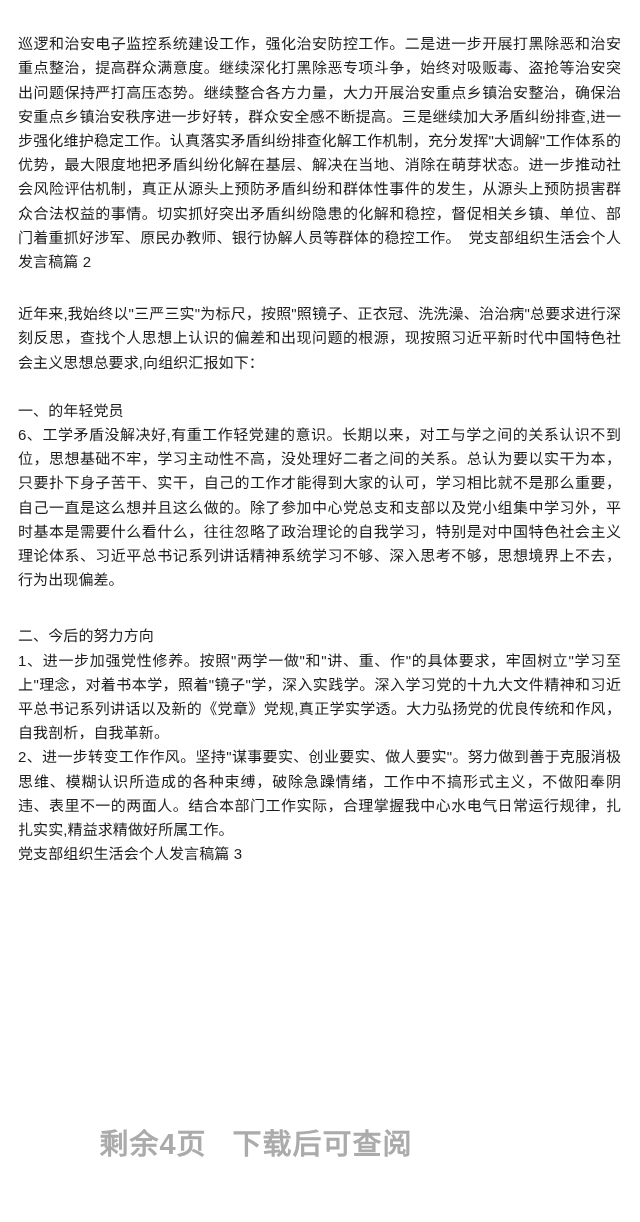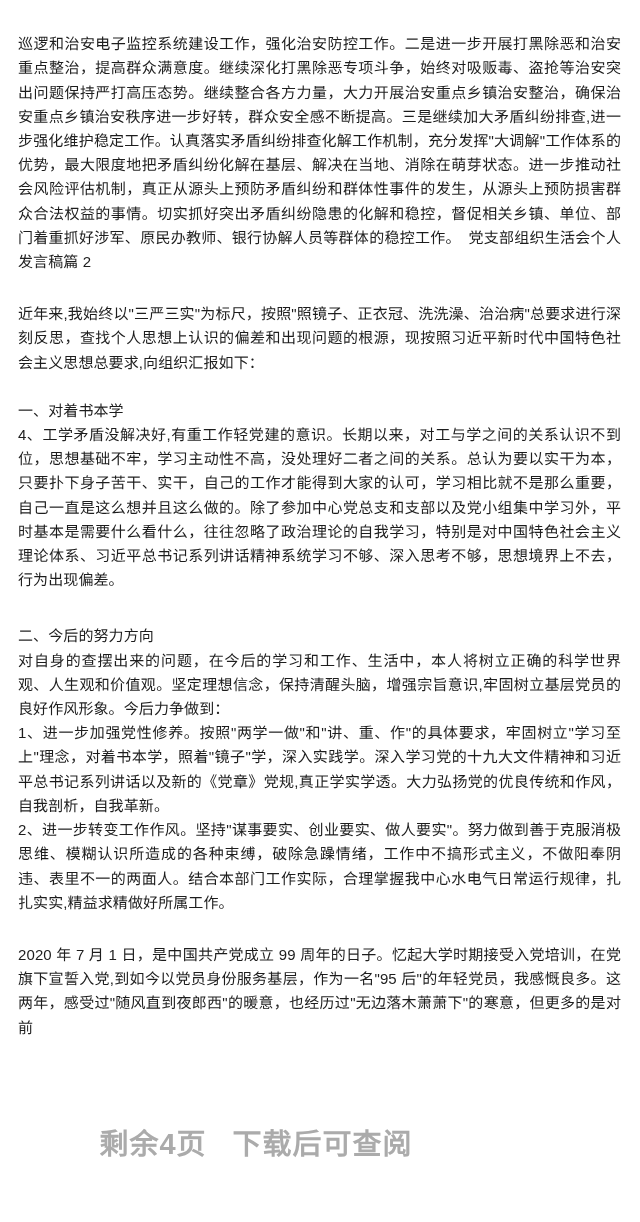--- a/index.html
+++ b/index.html
@@ -83,35 +83,34 @@
 <div id="doc-page">
 
   <div id="doc-body">
 
     <p class="para gap-sm">治基层基础，抓好乡(镇)综治维稳中心等阵地建设。加强治安防控体系建设，抓好城乡治安</p>
 
     <p class="para gap-lg">巡逻和治安电子监控系统建设工作，强化治安防控工作。二是进一步开展打黑除恶和治安重点整治，提高群众满意度。继续深化打黑除恶专项斗争，始终对吸贩毒、盗抢等治安突出问题保持严打高压态势。继续整合各方力量，大力开展治安重点乡镇治安整治，确保治安重点乡镇治安秩序进一步好转，群众安全感不断提高。三是继续加大矛盾纠纷排查,进一步强化维护稳定工作。认真落实矛盾纠纷排查化解工作机制，充分发挥"大调解"工作体系的优势，最大限度地把矛盾纠纷化解在基层、解决在当地、消除在萌芽状态。进一步推动社会风险评估机制，真正从源头上预防矛盾纠纷和群体性事件的发生，从源头上预防损害群众合法权益的事情。切实抓好突出矛盾纠纷隐患的化解和稳控，督促相关乡镇、单位、部门着重抓好涉军、原民办教师、银行协解人员等群体的稳控工作。　党支部组织生活会个人发言稿篇 2</p>
 
     <p class="para gap-lg">近年来,我始终以"三严三实"为标尺，按照"照镜子、正衣冠、洗洗澡、治治病"总要求进行深刻反思，查找个人思想上认识的偏差和出现问题的根源，现按照习近平新时代中国特色社会主义思想总要求,向组织汇报如下：</p>
 
-    <h2 class="heading gap-md" style="margin-top:24px;">一、对着书本学</h2>
+    <h2 class="heading gap-md" style="margin-top:24px;">一、的年轻党员</h2>
 
-    <p class="para gap-sm">4、工学矛盾没解决好,有重工作轻党建的意识。长期以来，对工与学之间的关系认识不到位，思想基础不牢，学习主动性不高，没处理好二者之间的关系。总认为要以实干为本，只要扑下身子苦干、实干，自己的工作才能得到大家的认可，学习相比就不是那么重要，自己一直是这么想并且这么做的。除了参加中心党总支和支部以及党小组集中学习外，平时基本是需要什么看什么，往往忽略了政治理论的自我学习，特别是对中国特色社会主义理论体系、习近平总书记系列讲话精神系统学习不够、深入思考不够，思想境界上不去，行为出现偏差。</p>
+    <p class="para gap-sm">6、工学矛盾没解决好,有重工作轻党建的意识。长期以来，对工与学之间的关系认识不到位，思想基础不牢，学习主动性不高，没处理好二者之间的关系。总认为要以实干为本，只要扑下身子苦干、实干，自己的工作才能得到大家的认可，学习相比就不是那么重要，自己一直是这么想并且这么做的。除了参加中心党总支和支部以及党小组集中学习外，平时基本是需要什么看什么，往往忽略了政治理论的自我学习，特别是对中国特色社会主义理论体系、习近平总书记系列讲话精神系统学习不够、深入思考不够，思想境界上不去，行为出现偏差。</p>
 
 
     <h2 class="heading gap-md" style="margin-top:32px;">二、今后的努力方向</h2>
 
-    <p class="para gap-sm">对自身的查摆出来的问题，在今后的学习和工作、生活中，本人将树立正确的科学世界观、人生观和价值观。坚定理想信念，保持清醒头脑，增强宗旨意识,牢固树立基层党员的良好作风形象。今后力争做到：</p>
 
     <p class="para gap-sm">1、进一步加强党性修养。按照"两学一做"和"讲、重、作"的具体要求，牢固树立"学习至上"理念，对着书本学，照着"镜子"学，深入实践学。深入学习党的十九大文件精神和习近平总书记系列讲话以及新的《党章》党规,真正学实学透。大力弘扬党的优良传统和作风，自我剖析，自我革新。</p>
 
     <p class="para gap-sm">2、进一步转变工作作风。坚持"谋事要实、创业要实、做人要实"。努力做到善于克服消极思维、模糊认识所造成的各种束缚，破除急躁情绪，工作中不搞形式主义，不做阳奉阴违、表里不一的两面人。结合本部门工作实际，合理掌握我中心水电气日常运行规律，扎扎实实,精益求精做好所属工作。</p>
 
+    <p class="para gap-sm">党支部组织生活会个人发言稿篇 3</p>
 
-    <p class="para gap-lg">2020 年 7 月 1 日，是中国共产党成立 99 周年的日子。忆起大学时期接受入党培训，在党旗下宣誓入党,到如今以党员身份服务基层，作为一名"95 后"的年轻党员，我感慨良多。这两年，感受过"随风直到夜郎西"的暖意，也经历过"无边落木萧萧下"的寒意，但更多的是对前</p>
 
   </div>
 
   <div id="paywall-notice">
     <span class="seg">剩余4页</span><span class="seg">下载后可查阅</span>
   </div>
 
 </div>
 
 </body></html>

